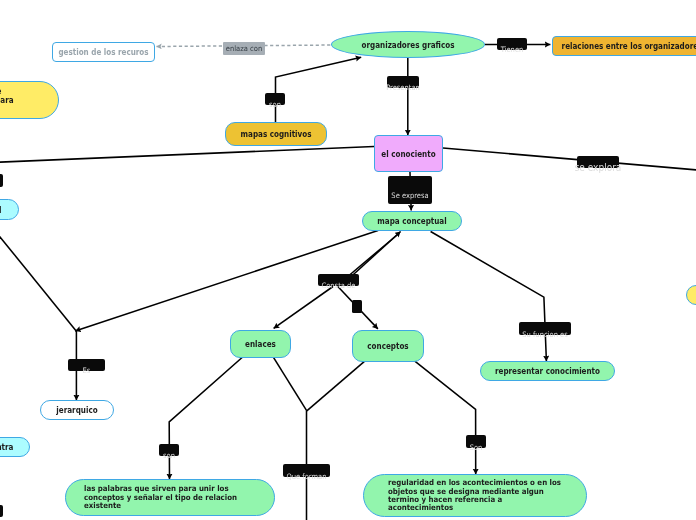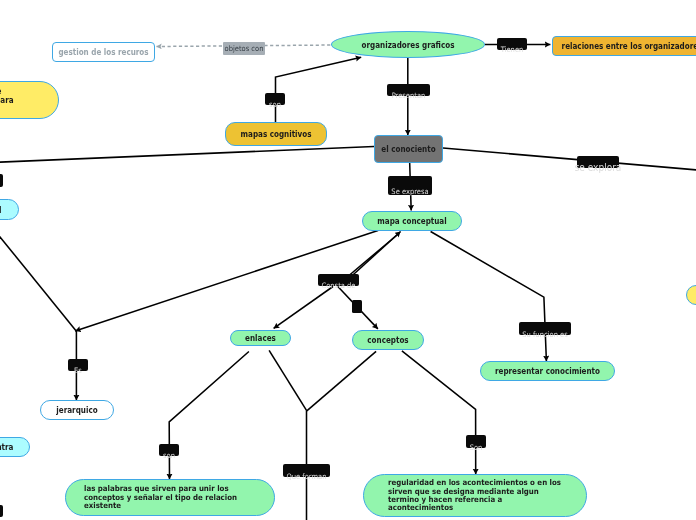--- a/index.html
+++ b/index.html
@@ -86,36 +86,36 @@
   <div class="node" style="left:552px;top:36px;width:160px;height:20px;border-radius:4px;background:#efb431;
               font-size:8px;white-space:nowrap;">
     <span>relaciones entre los organizadores</span>
   </div>
 
   <div class="node" style="left:225px;top:122px;width:102px;height:24px;border-radius:10px;background:#edc233;
               font-size:8px;">
     <span>mapas cognitivos</span>
   </div>
 
-  <div class="node" style="left:374px;top:135px;width:69px;height:28px;border-radius:4px;background:#737373;
+  <div class="node" style="left:374px;top:135px;width:69px;height:37px;border-radius:4px;background:#f0abfc;
               font-size:8px;">
     <span>el conociento</span>
   </div>
 
   <div class="node" style="left:362px;top:211px;width:100px;height:20px;border-radius:10px;background:#92f5ad;
               font-size:8px;">
     <span>mapa conceptual</span>
   </div>
 
-  <div class="node" style="left:230px;top:330px;width:61px;height:16px;border-radius:10px;background:#92f5ad;
+  <div class="node" style="left:230px;top:330px;width:61px;height:28px;border-radius:10px;background:#92f5ad;
               font-size:8px;">
     <span>enlaces</span>
   </div>
 
-  <div class="node" style="left:352px;top:330px;width:72px;height:20px;border-radius:10px;background:#92f5ad;
+  <div class="node" style="left:352px;top:330px;width:72px;height:32px;border-radius:10px;background:#92f5ad;
               font-size:8px;">
     <span>conceptos</span>
   </div>
 
   <div class="node" style="left:40px;top:400px;width:74px;height:20px;border-radius:10px;background:#ffffff;
               font-size:8px;">
     <span>jerarquico</span>
   </div>
 
   <div class="node" style="left:480px;top:361px;width:135px;height:20px;border-radius:10px;background:#92f5ad;
@@ -123,21 +123,21 @@
     <span>representar conocimiento</span>
   </div>
 
   <div class="node multi" style="left:65px;top:479px;width:210px;height:37px;border-radius:19px;background:#92f5ad;
               font-size:7.8px;line-height:8.9px;padding:1px 10px 0 18px;">
     <span>las palabras que sirven para unir los conceptos y señalar el tipo de relacion existente</span>
   </div>
 
   <div class="node multi" style="left:363px;top:474px;width:224px;height:43px;border-radius:22px;background:#92f5ad;
               font-size:7.8px;line-height:8.4px;padding:1px 20px 0 24px;">
-    <span>regularidad en los acontecimientos o en los sirven que se designa mediante algun termino y hacen referencia a acontecimientos</span>
+    <span>regularidad en los acontecimientos o en los objetos que se designa mediante algun termino y hacen referencia a acontecimientos</span>
   </div>
 
   <div class="node multi" style="left:-64.2px;top:81px;width:123px;height:38px;border-radius:19px;background:#ffec66;
               font-size:8px;line-height:8.9px;padding:6px 18px 0 17px;align-items:flex-start;">
     <span>aprendizaje adquirido para</span>
   </div>
 
   <div class="node" style="left:-62px;top:199px;width:81px;height:21px;border-radius:10.5px;background:#acfcff;
               font-size:8px;justify-content:flex-end;padding:2px 16.6px 0 4px;">
     <span>visual</span>
@@ -155,56 +155,56 @@
 
   <div class="lbl" style="left:-28px;top:174px;width:31px;height:13px;font-size:7.5px;">
     
   </div>
 
   <div class="lbl" style="left:-28px;top:505px;width:31px;height:12px;font-size:7.5px;">
     
   </div>
 
   <div class="glbl" style="left:223px;top:42px;width:42px;height:13px;font-size:7.5px;">
-    <span>objetos con</span>
+    <span>enlaza con</span>
   </div>
 
   <div class="lbl" style="left:497px;top:38px;width:30px;height:12px;font-size:7.5px;">
     <span>Tienen</span>
   </div>
 
   <div class="lbl" style="left:265px;top:93px;width:20px;height:12px;font-size:7.5px;">
     <span>son</span>
   </div>
 
-  <div class="lbl" style="left:387px;top:84px;width:43px;height:12px;font-size:7.5px;text-align:center;">
+  <div class="lbl" style="left:387px;top:76px;width:32px;height:12px;font-size:7.5px;text-align:center;">
     <span>Presentan</span>
   </div>
 
-  <div class="lbl" style="left:388px;top:176px;width:44px;height:19px;font-size:7.5px;">
+  <div class="lbl" style="left:388px;top:176px;width:44px;height:28px;font-size:7.5px;">
     <span>Se expresa</span>
   </div>
 
   <div class="lbl" style="left:577px;top:156px;width:42px;height:12px;font-size:10px;">
     <span>se explora</span>
   </div>
 
   <div class="lbl" style="left:318px;top:274px;width:41px;height:12px;font-size:7.5px;">
     <span>Consta de</span>
   </div>
 
   <div class="lbl" style="left:352px;top:300px;width:10px;height:13px;font-size:8px;border-radius:1.5px;">
     <span></span>
   </div>
 
   <div class="lbl" style="left:519px;top:322px;width:52px;height:13px;font-size:7.5px;">
     <span>Su funcion es</span>
   </div>
 
-  <div class="lbl" style="left:68px;top:359px;width:20px;height:12px;font-size:7.5px;">
+  <div class="lbl" style="left:68px;top:359px;width:37px;height:12px;font-size:7.5px;">
     <span>Es</span>
   </div>
 
   <div class="lbl" style="left:159px;top:444px;width:20px;height:12px;font-size:7.5px;">
     <span>son</span>
   </div>
 
   <div class="lbl" style="left:283px;top:464px;width:47px;height:13px;font-size:7.5px;">
     <span>Que forman</span>
   </div>

